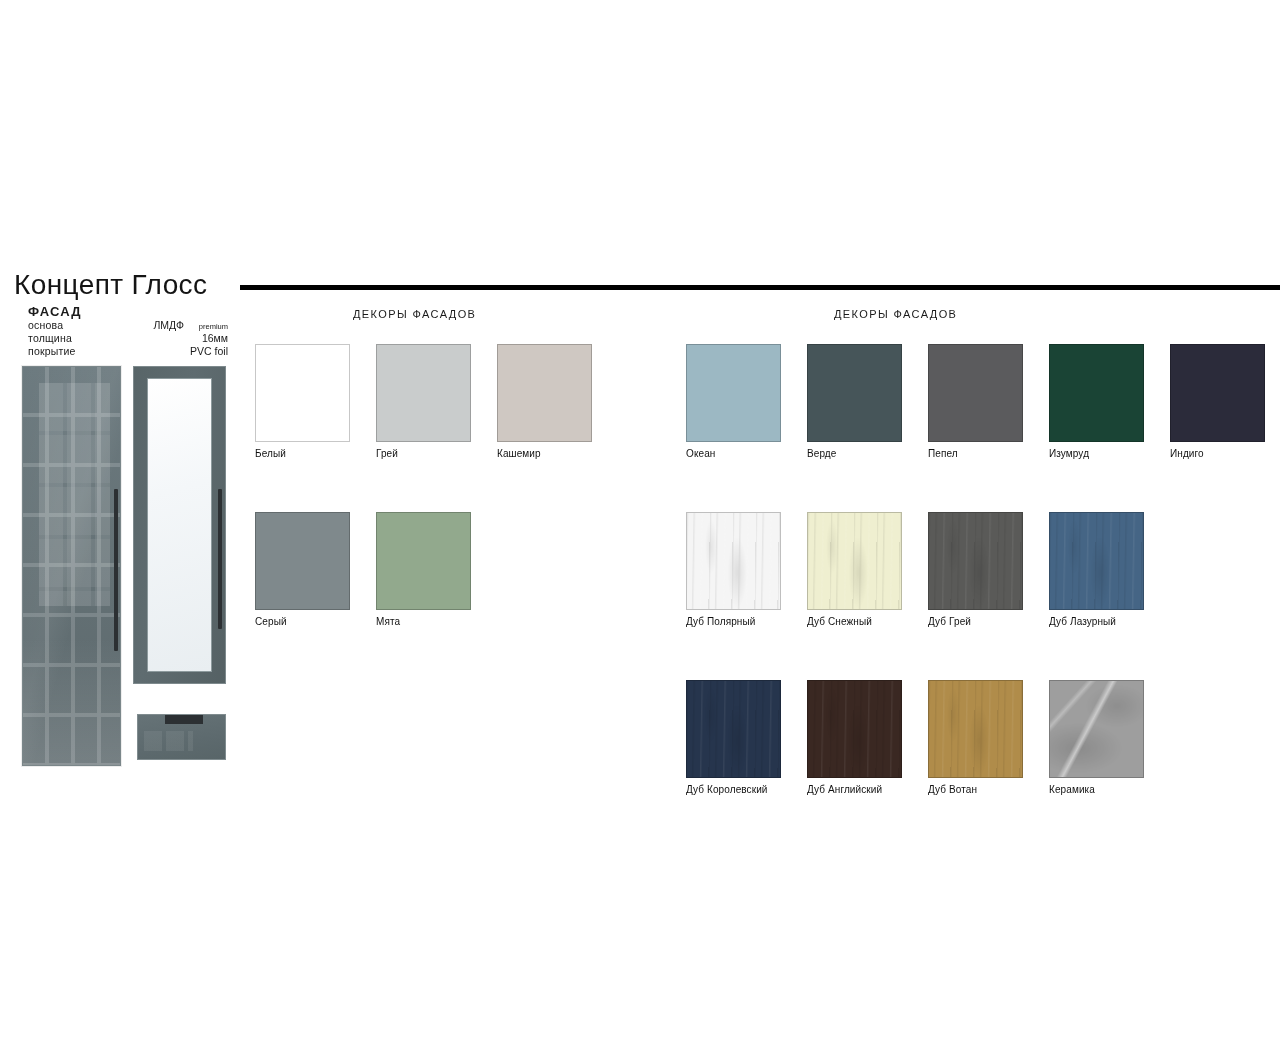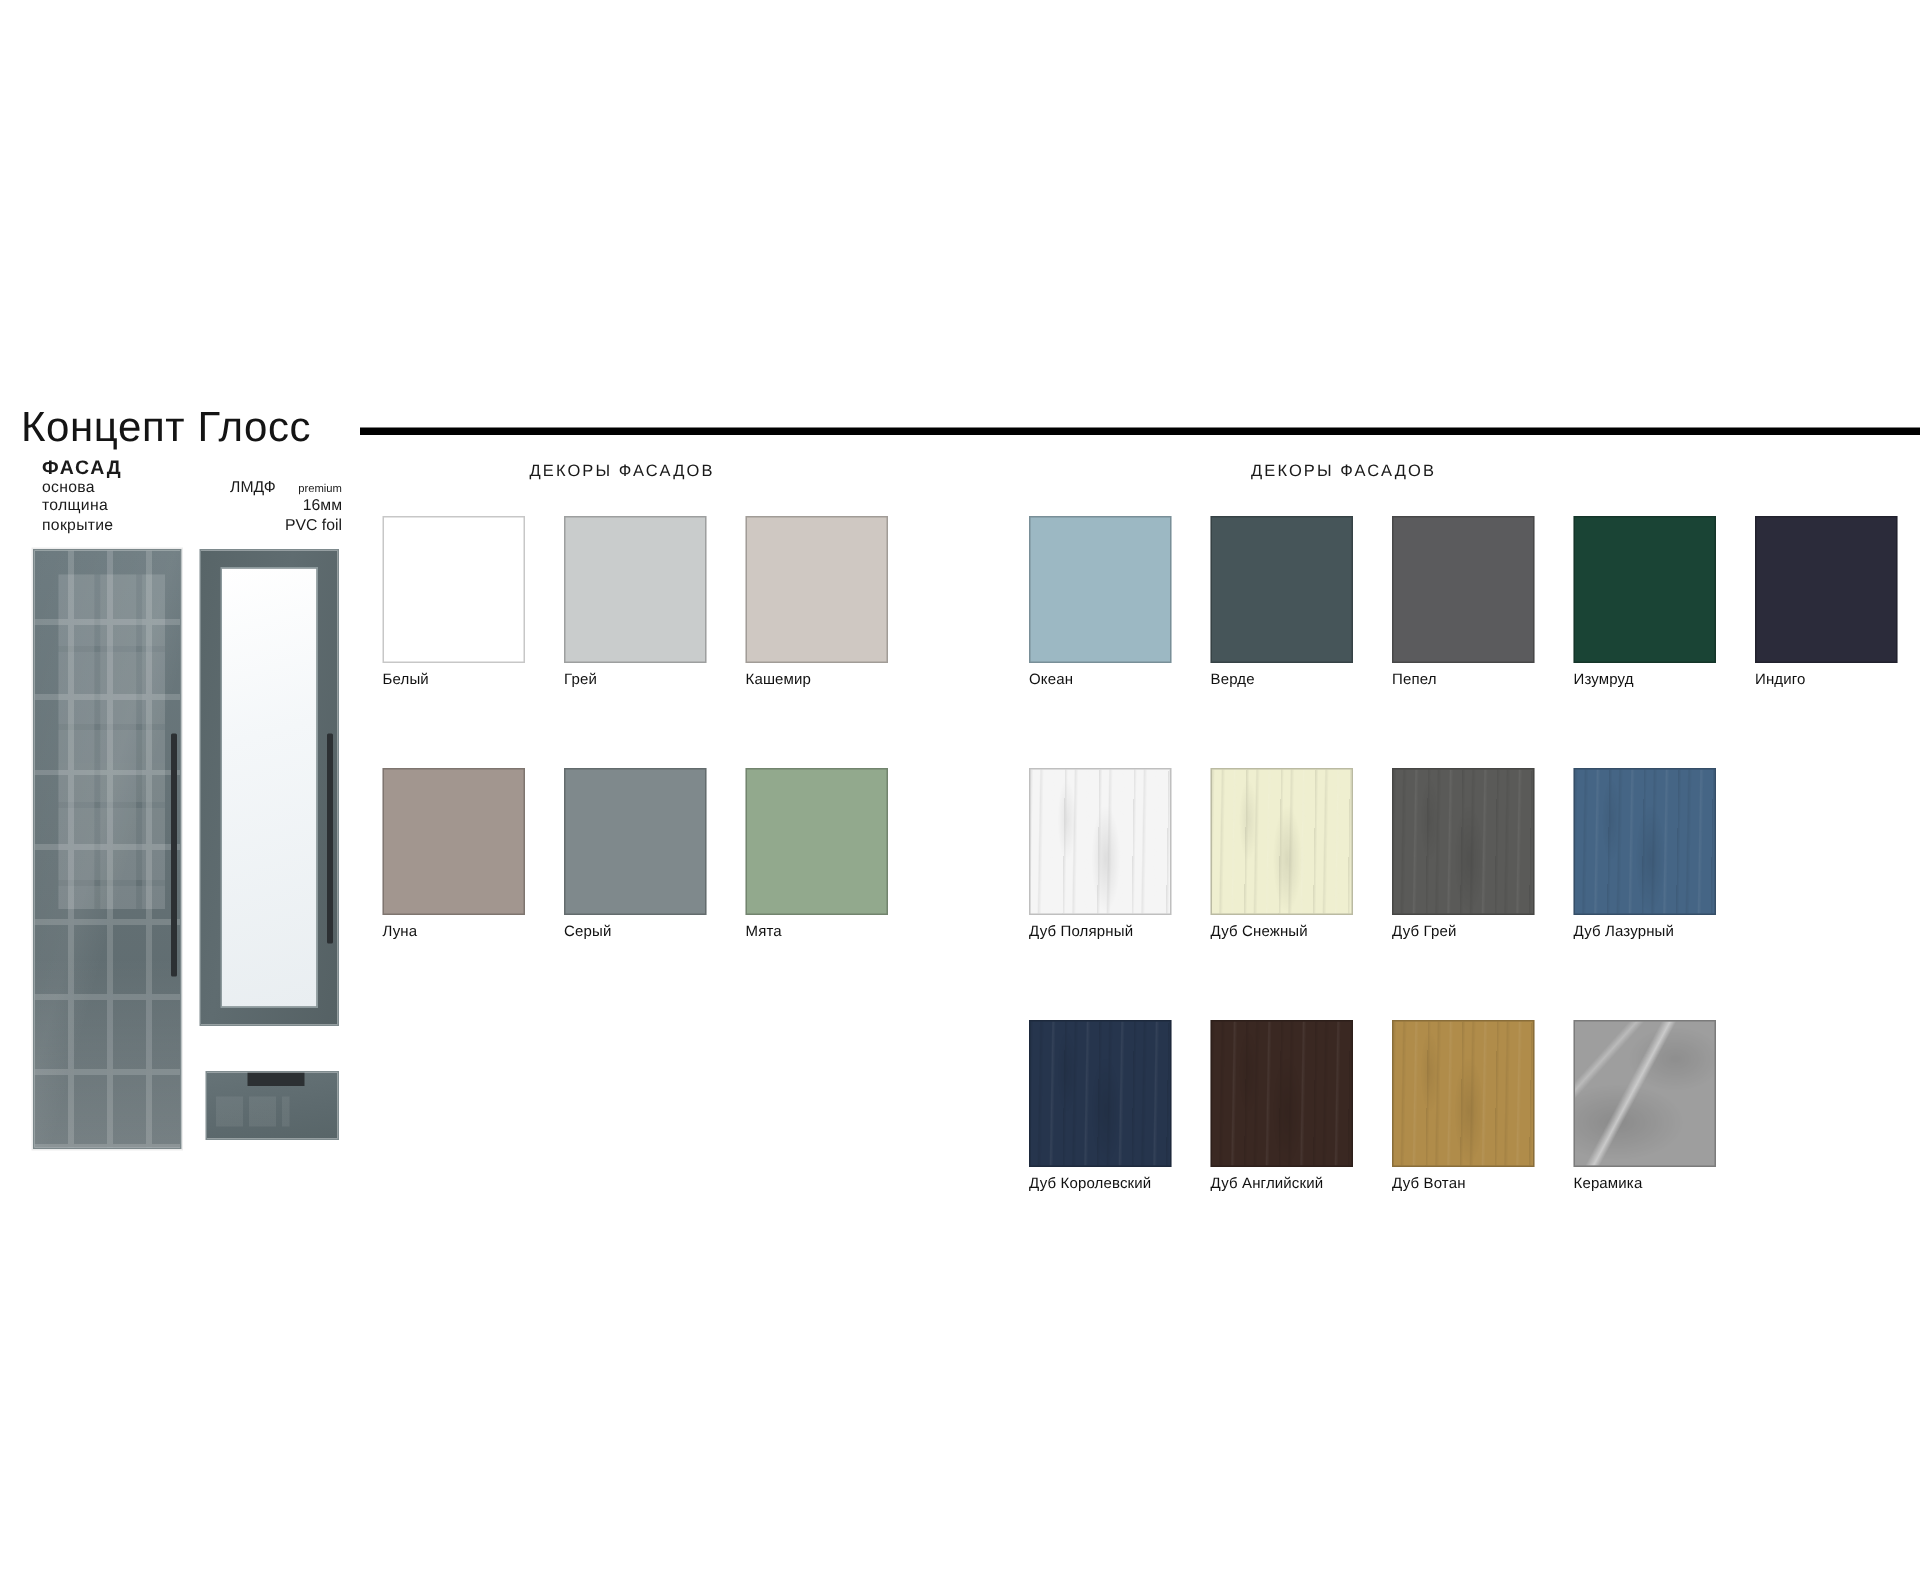--- a/index.html
+++ b/index.html
@@ -352,24 +352,20 @@
         <div class="swatch-label">Грей</div>
       </div>
       <div class="swatch-cell">
         <div class="swatch-tile finish-matte" style="background-color: rgb(207, 200, 194);"></div>
         <div class="swatch-label">Кашемир</div>
       </div>
     </div>
 
     <div class="swatch-row">
       <div class="swatch-cell">
-        <div class="swatch-tile finish-matte" style="background-color: rgb(162, 150, 143);"></div>
-        <div class="swatch-label">Луна</div>
-      </div>
-      <div class="swatch-cell">
         <div class="swatch-tile finish-matte" style="background-color: rgb(127, 137, 140);"></div>
         <div class="swatch-label">Серый</div>
       </div>
       <div class="swatch-cell">
         <div class="swatch-tile finish-matte" style="background-color: rgb(146, 169, 141);"></div>
         <div class="swatch-label">Мята</div>
       </div>
     </div>
 
   </div>

